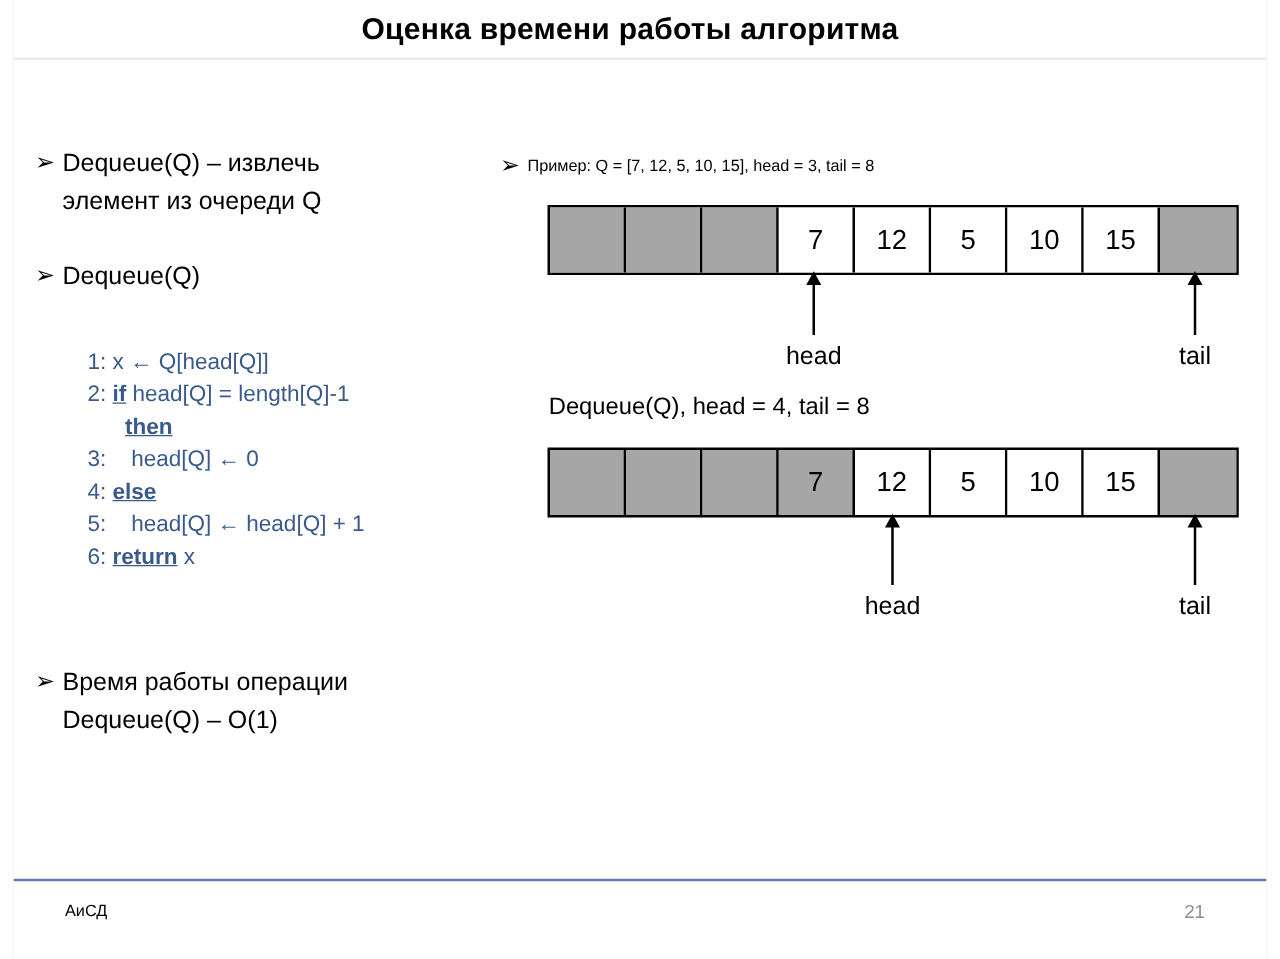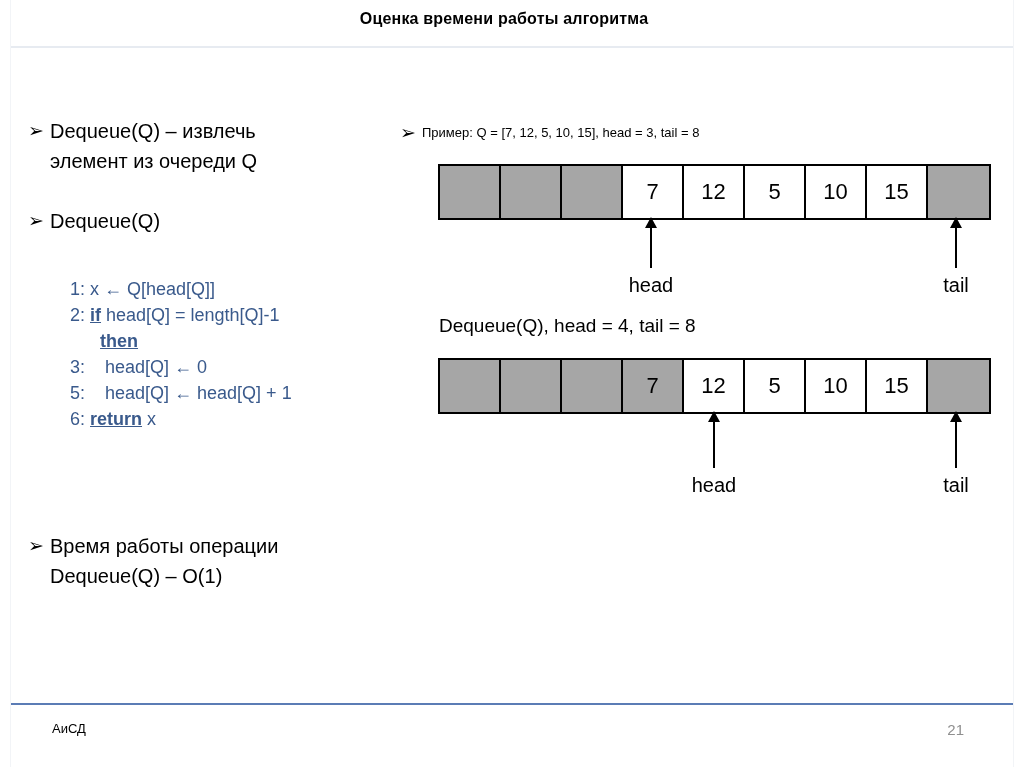--- a/index.html
+++ b/index.html
@@ -39,21 +39,21 @@
     position: absolute;
     left: 11px; top: 703px; width: 1002px; height: 2px;
     background: #5b7cb5;
   }
 
   
   .slide-title {
     position: absolute;
     left: 0; top: 10px; width: 1008px;
     text-align: center;
-    font-size: 16px;
+    font-size: 24px;
     font-weight: bold;
     letter-spacing: 0.2px;
     color: #000000;
   }
 
   
   .bullet {
     position: absolute;
     display: flex;
     align-items: flex-start;
@@ -209,20 +209,21 @@
   <div class="bullet" id="bullet-dequeue-name">
     <span class="bullet-mark">➢</span>
     <span class="bullet-text">Dequeue(Q)</span>
   </div>
 
   <div id="pseudocode">
       <div class="code-line"><span>1: </span><span>x ← Q[head[Q]]</span></div>
       <div class="code-line"><span>2: </span><b>if</b><span> head[Q] = length[Q]-1</span></div>
       <div class="code-line"><span>   </span><span>   </span><b>then</b></div>
       <div class="code-line"><span>3: </span><span>   head[Q] ← 0</span></div>
+      <div class="code-line"><span>4: </span><b>else</b></div>
       <div class="code-line"><span>5: </span><span>   head[Q] ← head[Q] + 1</span></div>
       <div class="code-line"><span>6: </span><b>return</b><span> x</span></div>
     </div>
 
   <div class="bullet" id="bullet-time">
     <span class="bullet-mark">➢</span>
     <span class="bullet-text">Время работы операции
 Dequeue(Q) – O(1)</span>
   </div>
 

